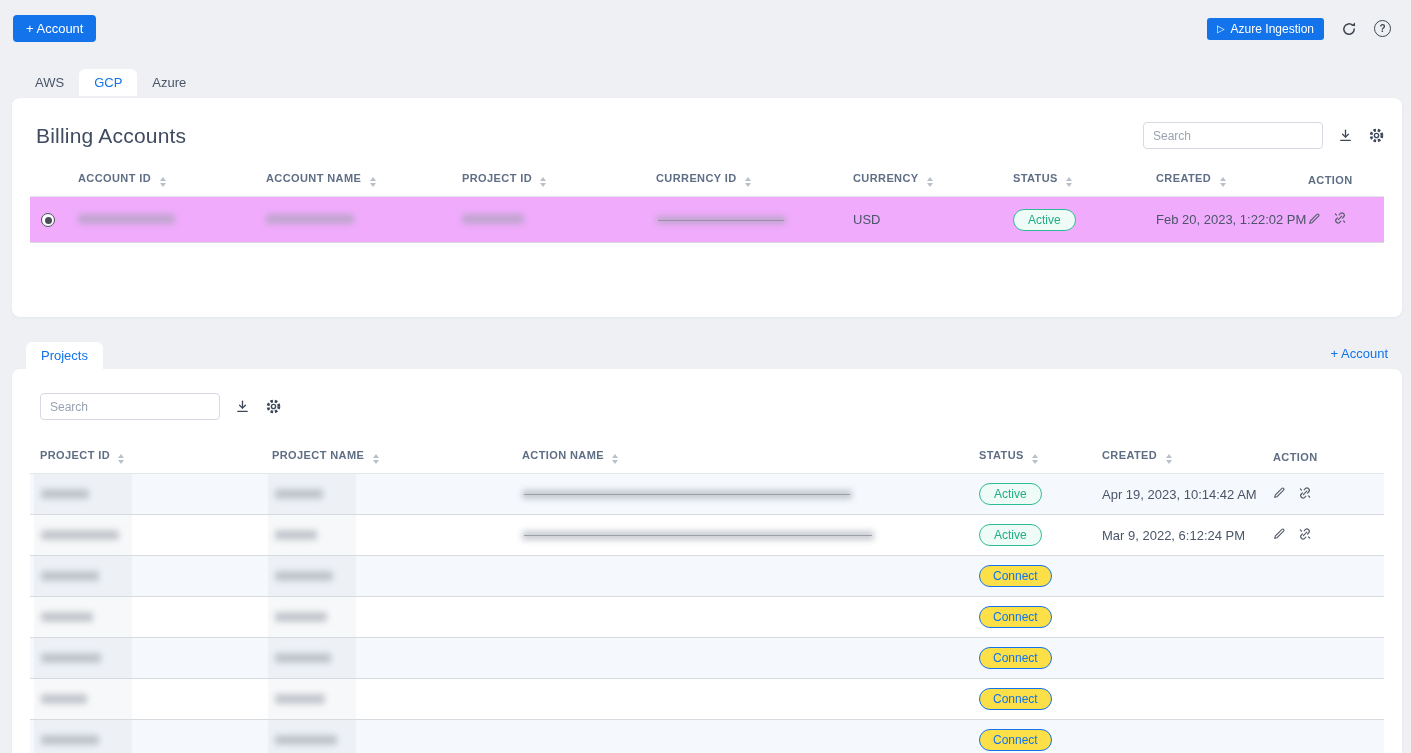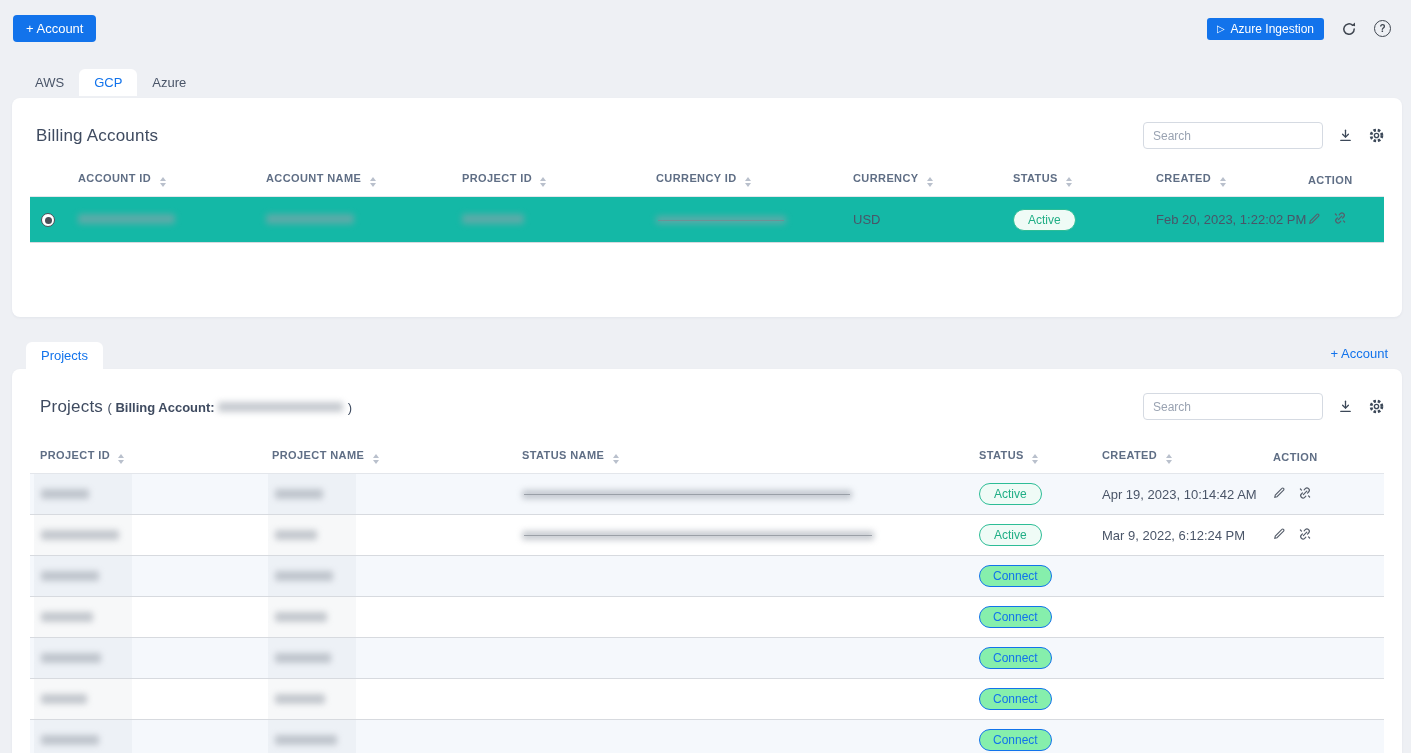--- a/index.html
+++ b/index.html
@@ -35,21 +35,21 @@
     font-family:"Liberation Sans",sans-serif;
   }
   .tab.active { background:#fff; color:#1273eb; }
   .add-link { color:#1273eb; font-size:13px; background:none; border:none; cursor:pointer; padding:6px 14px 8px 0; font-family:"Liberation Sans",sans-serif; }
   
   .card {
     background:#fff; border-radius:8px; margin:0 9px 0 12px;
     box-shadow:0 1px 3px rgba(20,40,80,.05);
   }
   .card-head { display:flex; justify-content:space-between; align-items:center; padding:24px 17px 0 24px; }
-  .card-title { font-size:17px; color:#3f4b60; letter-spacing:.2px; }
+  .card-title { font-size:21px; color:#3f4b60; letter-spacing:.2px; }
   .title-paren { font-size:13px; color:#3f4b60; }
   .title-paren b { font-weight:bold; }
   .search-group { display:flex; align-items:center; gap:15px; }
   .search-input {
     width:180px; height:27px; border:1px solid #d5dae2; border-radius:4px;
     padding:0 9px; font-size:12px; color:#4a5568; outline:none;
     font-family:"Liberation Sans",sans-serif;
   }
   .search-input::placeholder { color:#9aa3b2; }
   
@@ -57,38 +57,38 @@
   .tbl-wrap-billing { margin-top:14px; }
   .tbl-wrap-projects { margin-top:20px; }
   th {
     font-size:11px; font-weight:bold; color:#5f6e85; text-align:left;
     letter-spacing:.4px; padding:9px 8px; border-bottom:1px solid #e3e6eb;
     white-space:nowrap;
   }
   td { font-size:13px; color:#4a5568; padding:0 8px; border-bottom:1px solid #d7dadf; white-space:nowrap; }
   .billing-table td { height:46px; }
   .projects-table td { height:40px; }
-  tr.selected { background:#14b8a6; }
+  tr.selected { background:#f0abfc; }
   tr.stripe { background:#f5f8fc; }
   .sort { display:inline-flex; flex-direction:column; gap:2px; margin-left:5px; vertical-align:1px; }
   .tri-up { width:0;height:0;border-left:3px solid transparent;border-right:3px solid transparent;border-bottom:4px solid #b9c0cc; }
   .tri-down { width:0;height:0;border-left:3px solid transparent;border-right:3px solid transparent;border-top:4px solid #b9c0cc; }
   
   .radio {
     width:14px; height:14px; border-radius:50%; border:1.5px solid #4a4f57;
     display:inline-flex; align-items:center; justify-content:center; cursor:pointer; background:#fff;
   }
   .radio .dot { width:7px; height:7px; border-radius:50%; background:#4a4f57; }
   
   .badge-active {
     display:inline-block; border:1px solid #2dbd96; color:#1fae85; background:#effbf6;
     border-radius:12px; font-size:12px; padding:3px 14px;
   }
   .btn-connect {
-    border:1px solid #1273eb; color:#1273eb; background:#86efac;
+    border:1px solid #1273eb; color:#1273eb; background:#fde047;
     border-radius:12px; font-size:12px; padding:3px 13px; cursor:pointer;
     font-family:"Liberation Sans",sans-serif;
   }
   .action-group { display:inline-flex; gap:12px; align-items:center; }
   
   .blob { display:inline-block; height:10px; border-radius:2px; background:#99a0aa; filter:blur(3px); opacity:.55; }
   .redline { position:relative; display:inline-flex; align-items:center; }
   .redline .line { position:absolute; left:2px; right:2px; top:50%; height:1px; background:#7e848d; opacity:.65; }
   .rbox { height:40px; display:flex; align-items:center; padding-left:7px; background:rgba(140,152,170,.07); }
   .count-label { font-size:12px; color:#5b6575; margin:16px 0 0 42px; padding-bottom:20px; }
@@ -247,26 +247,20 @@
   </div>
 </div>
 
 <div class="tabs2">
   <button class="tab active">Projects</button>
   <button class="add-link">+ Account</button>
 </div>
 
 <div class="card card-projects">
   <div class="card-head" style="padding-left:28px">
-    <div>
-      <span class="card-title">Projects</span>
-      <span class="title-paren"> <span>(</span> <b>Billing Account:</b> </span>
-      <span class="blob" style="width:125px;vertical-align:middle"></span>
-      <span class="title-paren">)</span>
-    </div>
     <div class="search-group">
       <input class="search-input" placeholder="Search" style="">
       <button class="icon-btn">
         <svg width="15" height="15" viewBox="0 0 15 15">
             <g fill="none" stroke="#3c4858" stroke-width="1.3" stroke-linecap="round">
               <path d="M7.5 2.2v6.6"></path>
               <path d="M4.6 6.2 7.5 9.1l2.9-2.9"></path>
               <path d="M2.8 12.4h9.4"></path>
             </g>
           </svg>
@@ -296,21 +290,21 @@
                 <span class="tri-up"></span>
                 <span class="tri-down"></span>
               </span>
 </th>
         <th><span>PROJECT NAME</span>
   <span class="sort">
                 <span class="tri-up"></span>
                 <span class="tri-down"></span>
               </span>
 </th>
-        <th><span>STATUS NAME</span>
+        <th><span>ACTION NAME</span>
   <span class="sort">
                 <span class="tri-up"></span>
                 <span class="tri-down"></span>
               </span>
 </th>
         <th><span>STATUS</span>
   <span class="sort">
                 <span class="tri-up"></span>
                 <span class="tri-down"></span>
               </span>

